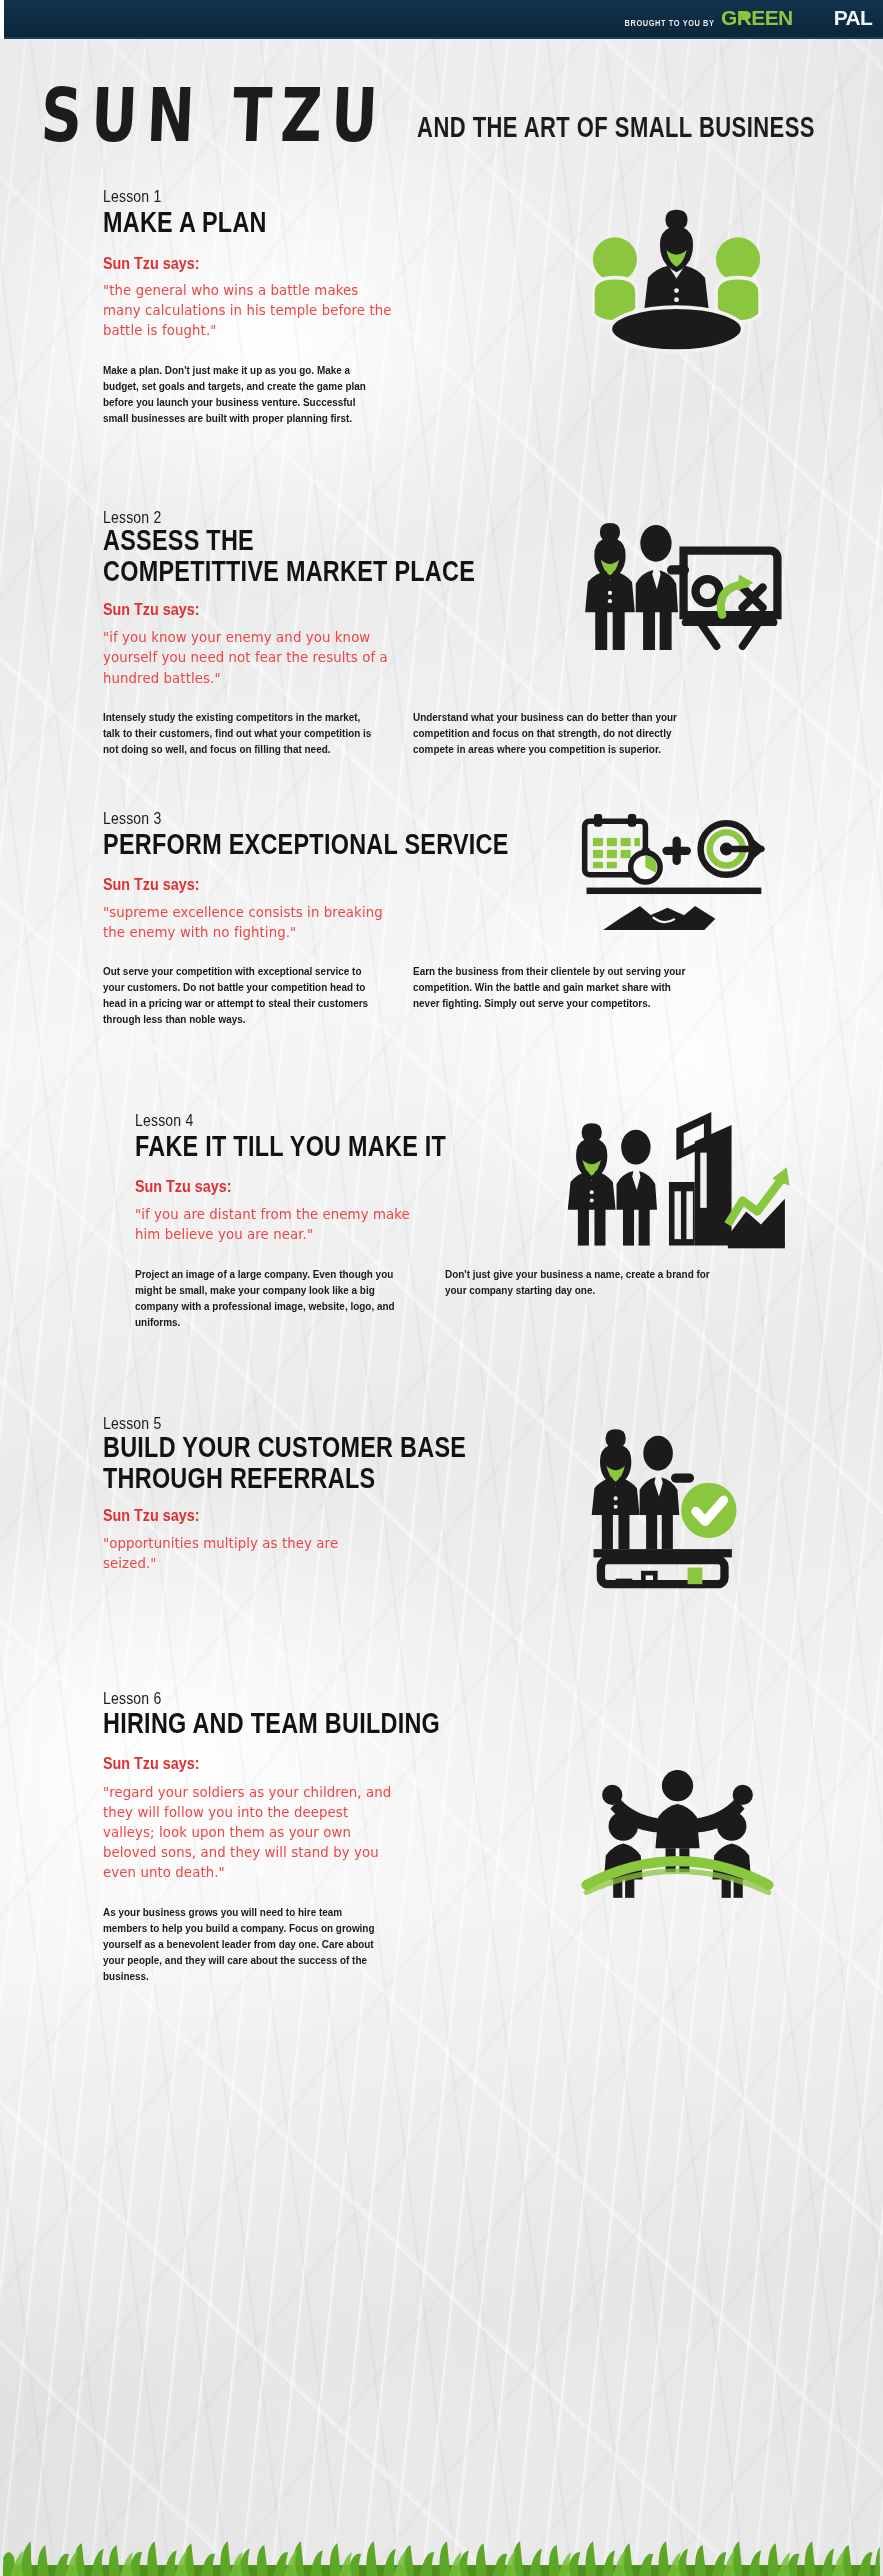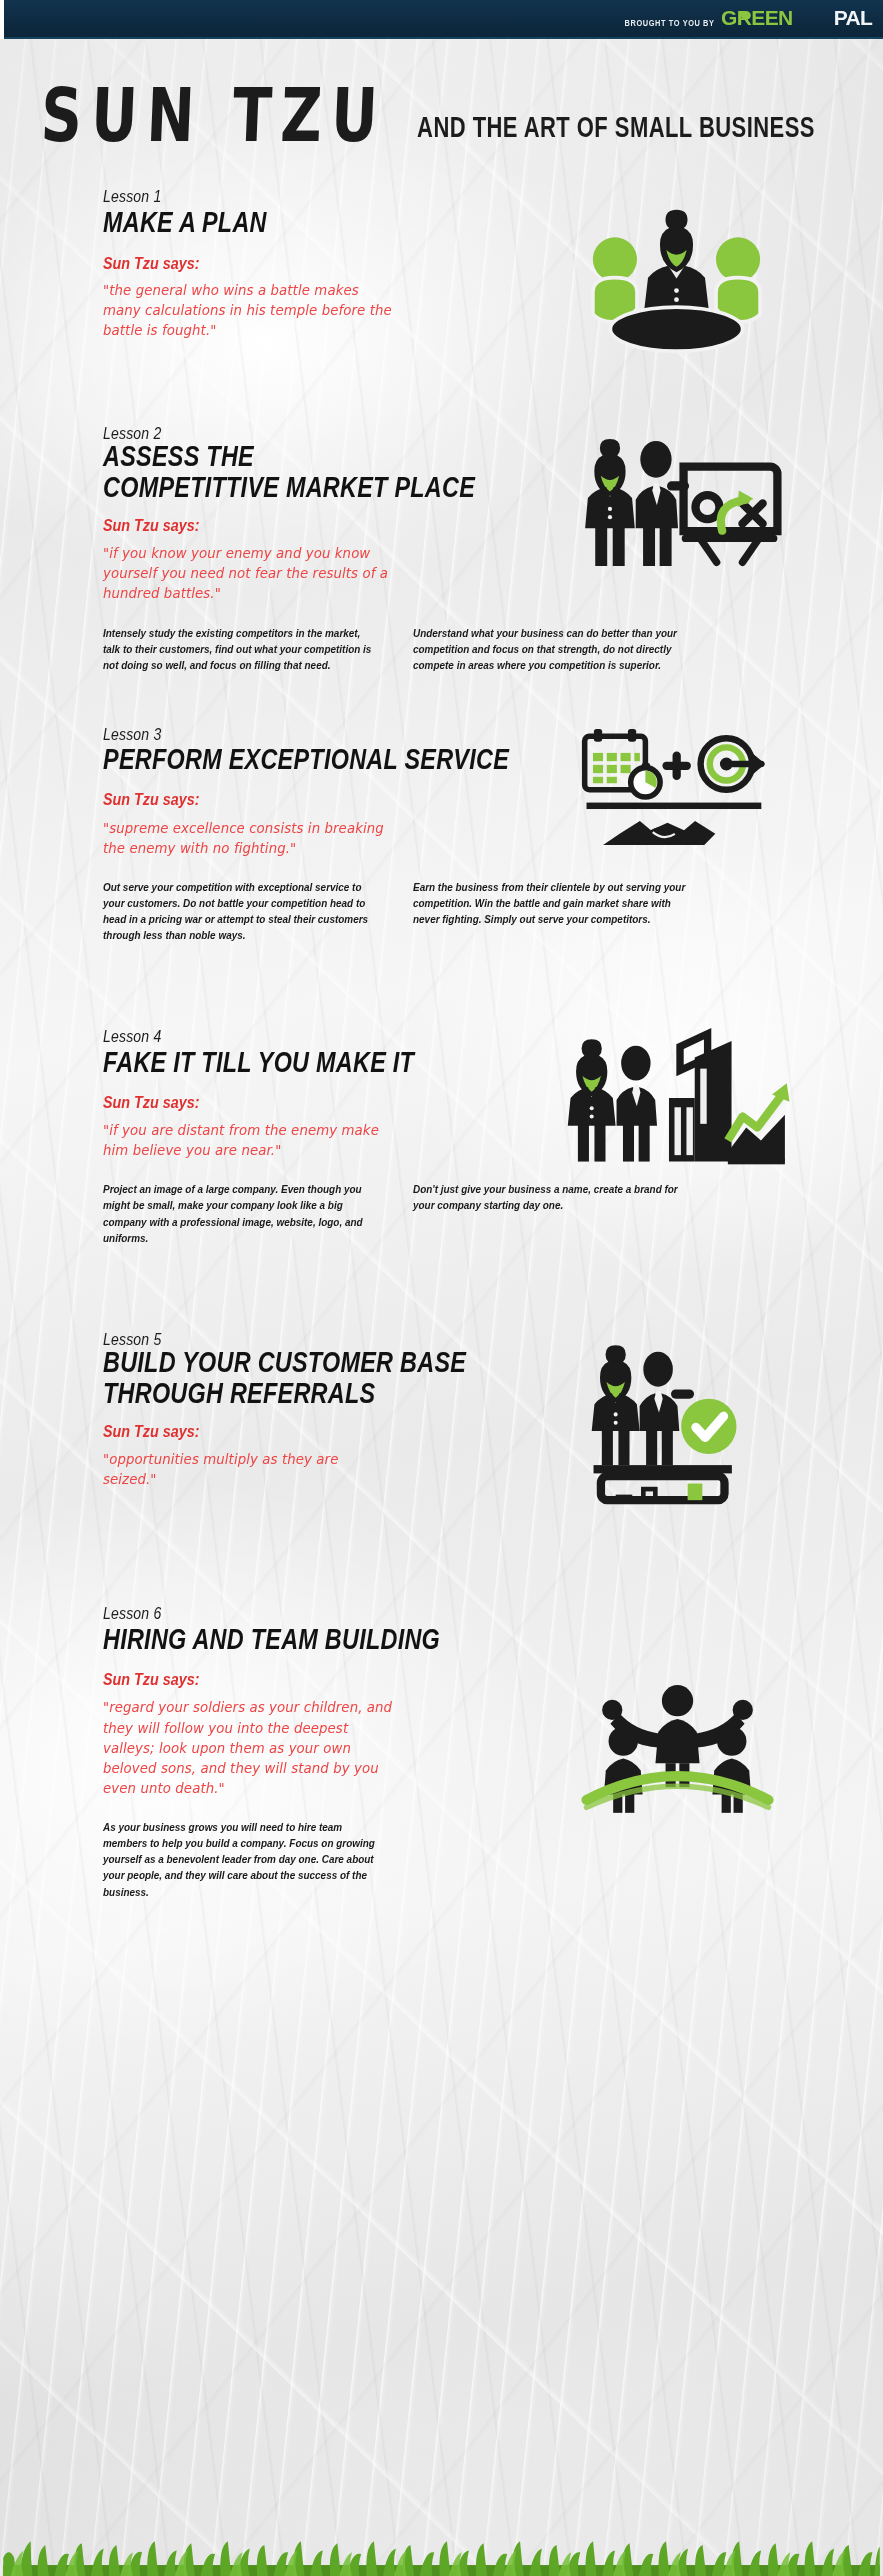--- a/index.html
+++ b/index.html
@@ -140,21 +140,21 @@
     font-size: 25px;
     font-weight: bold;
     color: #1c1c1c;
     letter-spacing: 0.5px;
     transform: scaleX(0.88) scaleY(1.18);
     display: inline-block;
   }
 
   
   .lesson { position: relative; }
-  .lesson-inner { position: relative; padding: 0 4px 0 103px; font-style: italic; }
+  .lesson-inner { position: relative; padding: 0 4px 0 103px; }
 
   .lesson-num {
     font-family: "Liberation Sans", sans-serif;
     font-size: 15.6px;
     font-weight: normal;
     color: #1c1c1c;
     transform: scaleX(0.9);
     transform-origin: left;
     letter-spacing: 0.2px;
   }
@@ -332,20 +332,23 @@
         <circle cx="105" cy="102" r="2.6" fill="#f2f2f2"></circle>
 
         <ellipse cx="105" cy="134" rx="72" ry="24" fill="#1b1b1b" stroke="#f2f2f2" stroke-width="4"></ellipse>
       </svg>
     </div>
     <div class="lesson-inner">
       <div class="lesson-num">Lesson 1</div>
       <div class="lesson-title">MAKE A PLAN</div>
       <div class="says">Sun Tzu says:</div>
       <div class="quote">"the general who wins a battle makes many calculations in his temple before the battle is fought."</div>
+      <div class="body-cols">
+        <div class="body-col">Make a plan. Don't just make it up as you go. Make a budget, set goals and targets, and create the game plan before you launch your business venture. Successful small businesses are built with proper planning first.</div>
+      </div>
     </div>
   </div>
 
   <div class="lesson" style="margin-top:83px;">
     <div class="art" style="top:3.7px; right:101px;">
       <svg width="207" height="138" viewBox="0 0 225 150">
 
         <path d="M118 42 h94 a8 8 0 0 1 8 8 v62 h-102 z" fill="none" stroke="#1b1b1b" stroke-width="9"></path>
 
         <circle cx="144" cy="86" r="13" fill="none" stroke="#1b1b1b" stroke-width="9"></circle>
@@ -431,21 +434,21 @@
       <div class="lesson-title">PERFORM EXCEPTIONAL SERVICE</div>
       <div class="says">Sun Tzu says:</div>
       <div class="quote">"supreme excellence consists in breaking the enemy with no fighting."</div>
       <div class="body-cols">
         <div class="body-col">Out serve your competition with exceptional service to your customers. Do not battle your competition head to head in a pricing war or attempt to steal their customers through less than noble ways.</div>
         <div class="body-col">Earn the business from their clientele by out serving your competition. Win the battle and gain market share with never fighting. Simply out serve your competitors.</div>
       </div>
     </div>
   </div>
 
-  <div class="lesson" style="margin-top:85px;">
+  <div class="lesson" style="margin-top:85px;margin-left:32px;">
     <div class="art" style="top:1.8px; right:98px;">
       <svg width="221" height="138" viewBox="0 0 240 150">
 
         <path d="M30 10 q11 0 11 10 q0 5 -3 8 q9 4 9 17 q0 20 -17 27 q-17 -7 -17 -27 q0 -13 9 -17 q-3 -3 -3 -8 q0 -10 11 -10 z" fill="#1b1b1b"></path>
         <path d="M20 50 q10 9 20 0 q-3 13 -10 17 q-7 -4 -10 -17 z" fill="#8bc63f"></path>
         <path d="M7 74 q7 -9 19 -12 l4 11 l4 -11 q12 3 19 12 l3 30 l-52 0 z" fill="#1b1b1b"></path>
         <circle cx="30" cy="85" r="2.2" fill="#f2f2f2"></circle>
         <circle cx="30" cy="94" r="2.2" fill="#f2f2f2"></circle>
         <rect x="15" y="103" width="12" height="40" fill="#1b1b1b"></rect>
         <rect x="33" y="103" width="12" height="40" fill="#1b1b1b"></rect>

